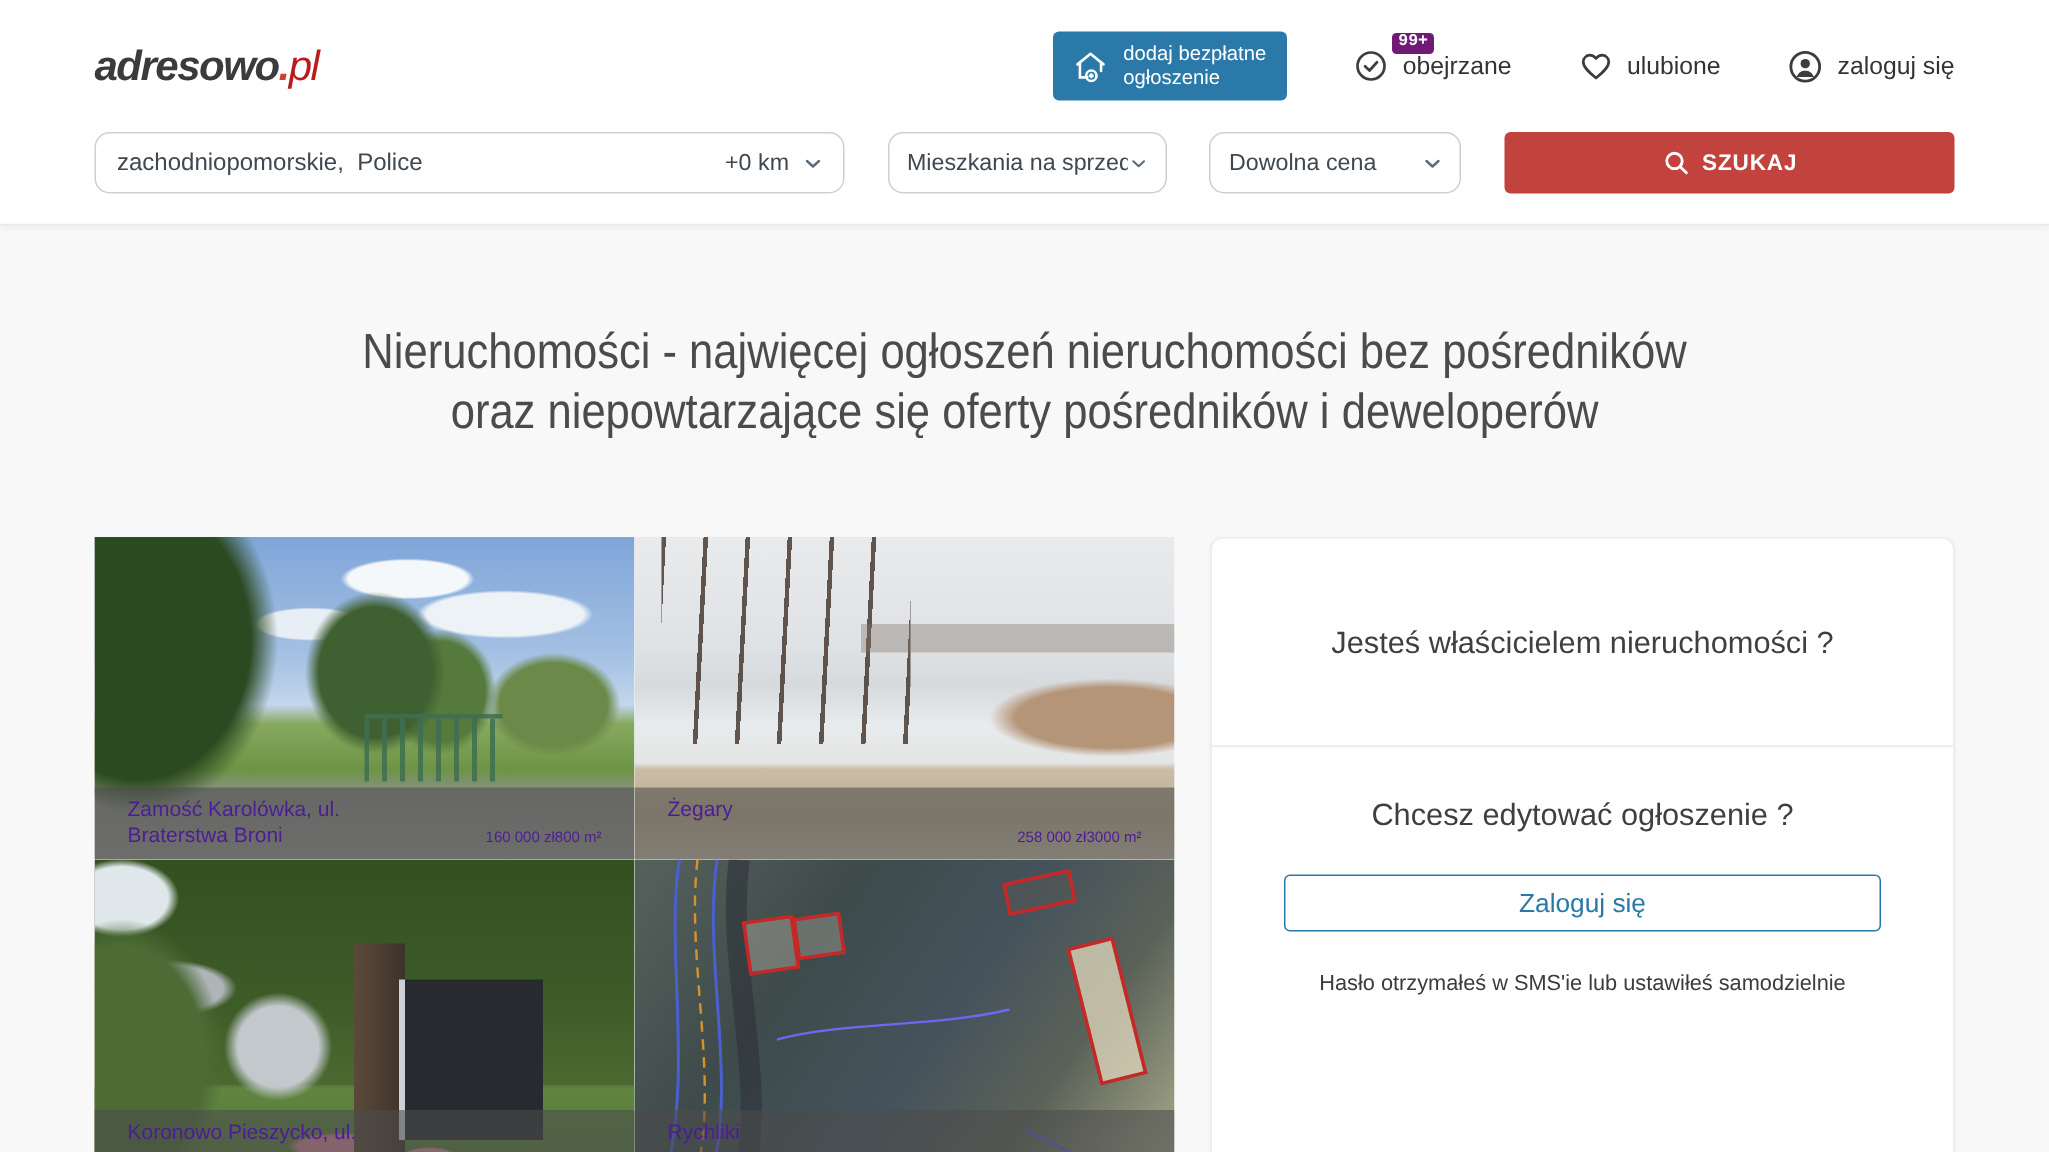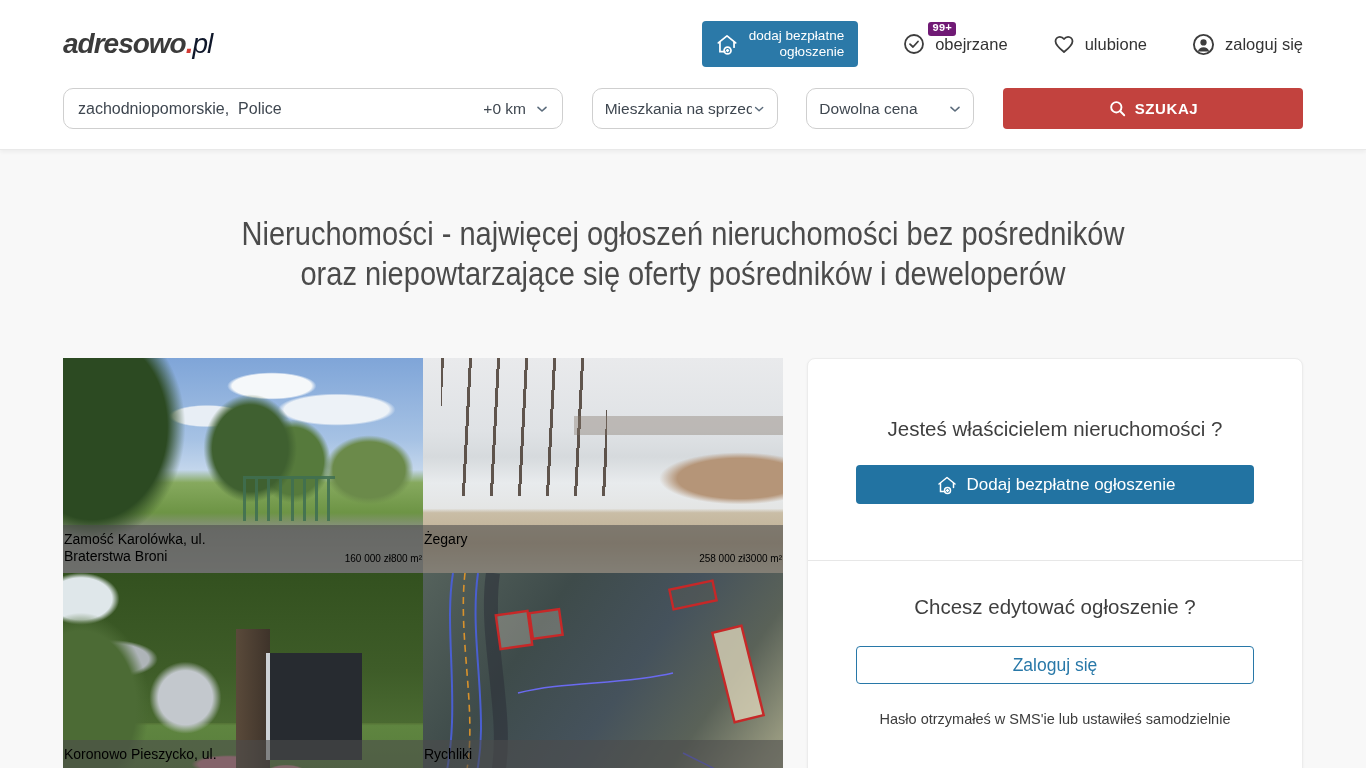--- a/index.html
+++ b/index.html
@@ -6,25 +6,25 @@
   html,body { width:1366px; height:768px; overflow:hidden; }
   body { font-family:"Liberation Sans", sans-serif; background:#f8f8f8; color:#3c3c3c; }
   .page { width:1366px; height:768px; overflow:hidden; position:relative; }
 
   
   .site-header { background:#fff; border-bottom:1px solid #e9e9e9; box-shadow:0 2px 4px rgba(0,0,0,.05); }
   .header-inner { height:88px; display:flex; align-items:center; justify-content:space-between; padding:0 63px; }
   .logo { text-decoration:none; font-style:italic; font-size:28px; letter-spacing:-1px; cursor:pointer; }
   .logo-main { font-weight:700; color:#3b3b3b; }
   .logo-dot { font-weight:700; color:#d23b35; }
-  .logo-tld { font-weight:400; color:#0f172a; }
+  .logo-tld { font-weight:400; color:#b91c1c; }
   .header-actions { display:flex; align-items:center; gap:44px; }
   .btn-add { display:flex; align-items:center; gap:9px; background:#2b79a8; border:none; border-radius:4px;
              color:#fff; padding:7px 14px 7px 12px; cursor:pointer; font-family:inherit; }
-  .btn-add-text { text-align:right; font-size:13.5px; line-height:1.15; }
+  .btn-add-text { text-align:left; font-size:13.5px; line-height:1.15; }
   .btn-add-text span { display:block; }
   .header-link { display:flex; align-items:center; gap:9px; font-size:16.5px; color:#333; cursor:pointer; }
   .icon-wrap { position:relative; display:inline-flex; }
   .badge { position:absolute; top:-10px; left:26px; background:#701a75; color:#fff; font-size:11px;
            font-weight:700; border-radius:3px; padding:1px 4px 2px; line-height:1;font-family:Liberation Mono, monospace; }
   svg.ic { display:block; }
 
   
   .search-row { display:flex; align-items:center; justify-content:space-between; padding:0 63px 20px; background:#fff; }
   .loc-box { width:500px; height:41px; border:1px solid #cfcfcf; border-radius:10px; display:flex;
@@ -43,21 +43,21 @@
 
   
   .hero-title { margin-top:64px; text-align:center; font-weight:400; color:#4b4b4b; font-size:33px; line-height:40px; }
   .hero-title .h-line { display:block; transform:scaleX(.88); transform-origin:50% 50%; }
 
   
   .content { width:1240px; margin:64px auto 0; display:flex; gap:24px; align-items:flex-start; }
   .grid { width:720px; display:grid; grid-template-columns:360px 360px; }
   .card { position:relative; width:360px; height:215px; overflow:hidden; display:block; cursor:pointer; }
   .overlay { position:absolute; left:0; right:0; bottom:0; height:48px; background:rgba(75,75,75,.58);
-             color:#000000; display:flex; justify-content:space-between; padding:6px 1px; }
+             color:#4c1d95; display:flex; justify-content:space-between; padding:6px 22px; }
   .card-title { font-size:14px; line-height:17px; max-width:58%; }
   .card-meta { display:flex; flex-direction:row; align-items:flex-end; font-size:10px; line-height:17px; }
 
   .photo { position:absolute; inset:0; }
   .photo-1 { background-image:
       radial-gradient(ellipse 130px 160px at 8% 32%, #2c4a22 0 58%, rgba(44,74,34,0) 72%),
       radial-gradient(ellipse 65px 75px at 52% 42%, #3f6030 0 58%, rgba(63,96,48,0) 72%),
       radial-gradient(ellipse 52px 58px at 64% 48%, #567a3c 0 58%, rgba(86,122,60,0) 72%),
       radial-gradient(ellipse 62px 48px at 85% 52%, #6b8a4a 0 58%, rgba(107,138,74,0) 72%),
       radial-gradient(ellipse 72px 22px at 58% 13%, #f5f8fa 0 55%, rgba(245,248,250,0) 62%),
@@ -257,30 +257,20 @@
             <span></span>
           </span>
         </div>
       </a>
 
     </div>
 
     <aside class="panel">
       <div class="panel-sec">
         <h2>Jesteś właścicielem nieruchomości ?</h2>
-        <button class="btn-teal">
-          <svg class="ic" width="24" height="24" viewBox="0 0 24 24" fill="none" stroke="#fff" stroke-width="1.5">
-            <path d="M4 11 L12 4.5 L20 11" stroke-linecap="round" stroke-linejoin="round"></path>
-            <path d="M5.5 10.5 V18.5 H10" stroke-linecap="round"></path>
-            <path d="M18.5 10.5 V14.5" stroke-linecap="round"></path>
-            <circle cx="12.5" cy="17.5" r="3"></circle>
-            <path d="M12.5 16 V19 M11 17.5 H14" stroke-width="1.3"></path>
-          </svg>
-          <span>Dodaj bezpłatne ogłoszenie</span>
-        </button>
       </div>
       <div class="panel-divider"></div>
       <div class="panel-sec second">
         <h2>Chcesz edytować ogłoszenie ?</h2>
         <button class="btn-outline">Zaloguj się</button>
         <p class="panel-note">Hasło otrzymałeś w SMS'ie lub ustawiłeś samodzielnie</p>
       </div>
     </aside>
 
   </div>

